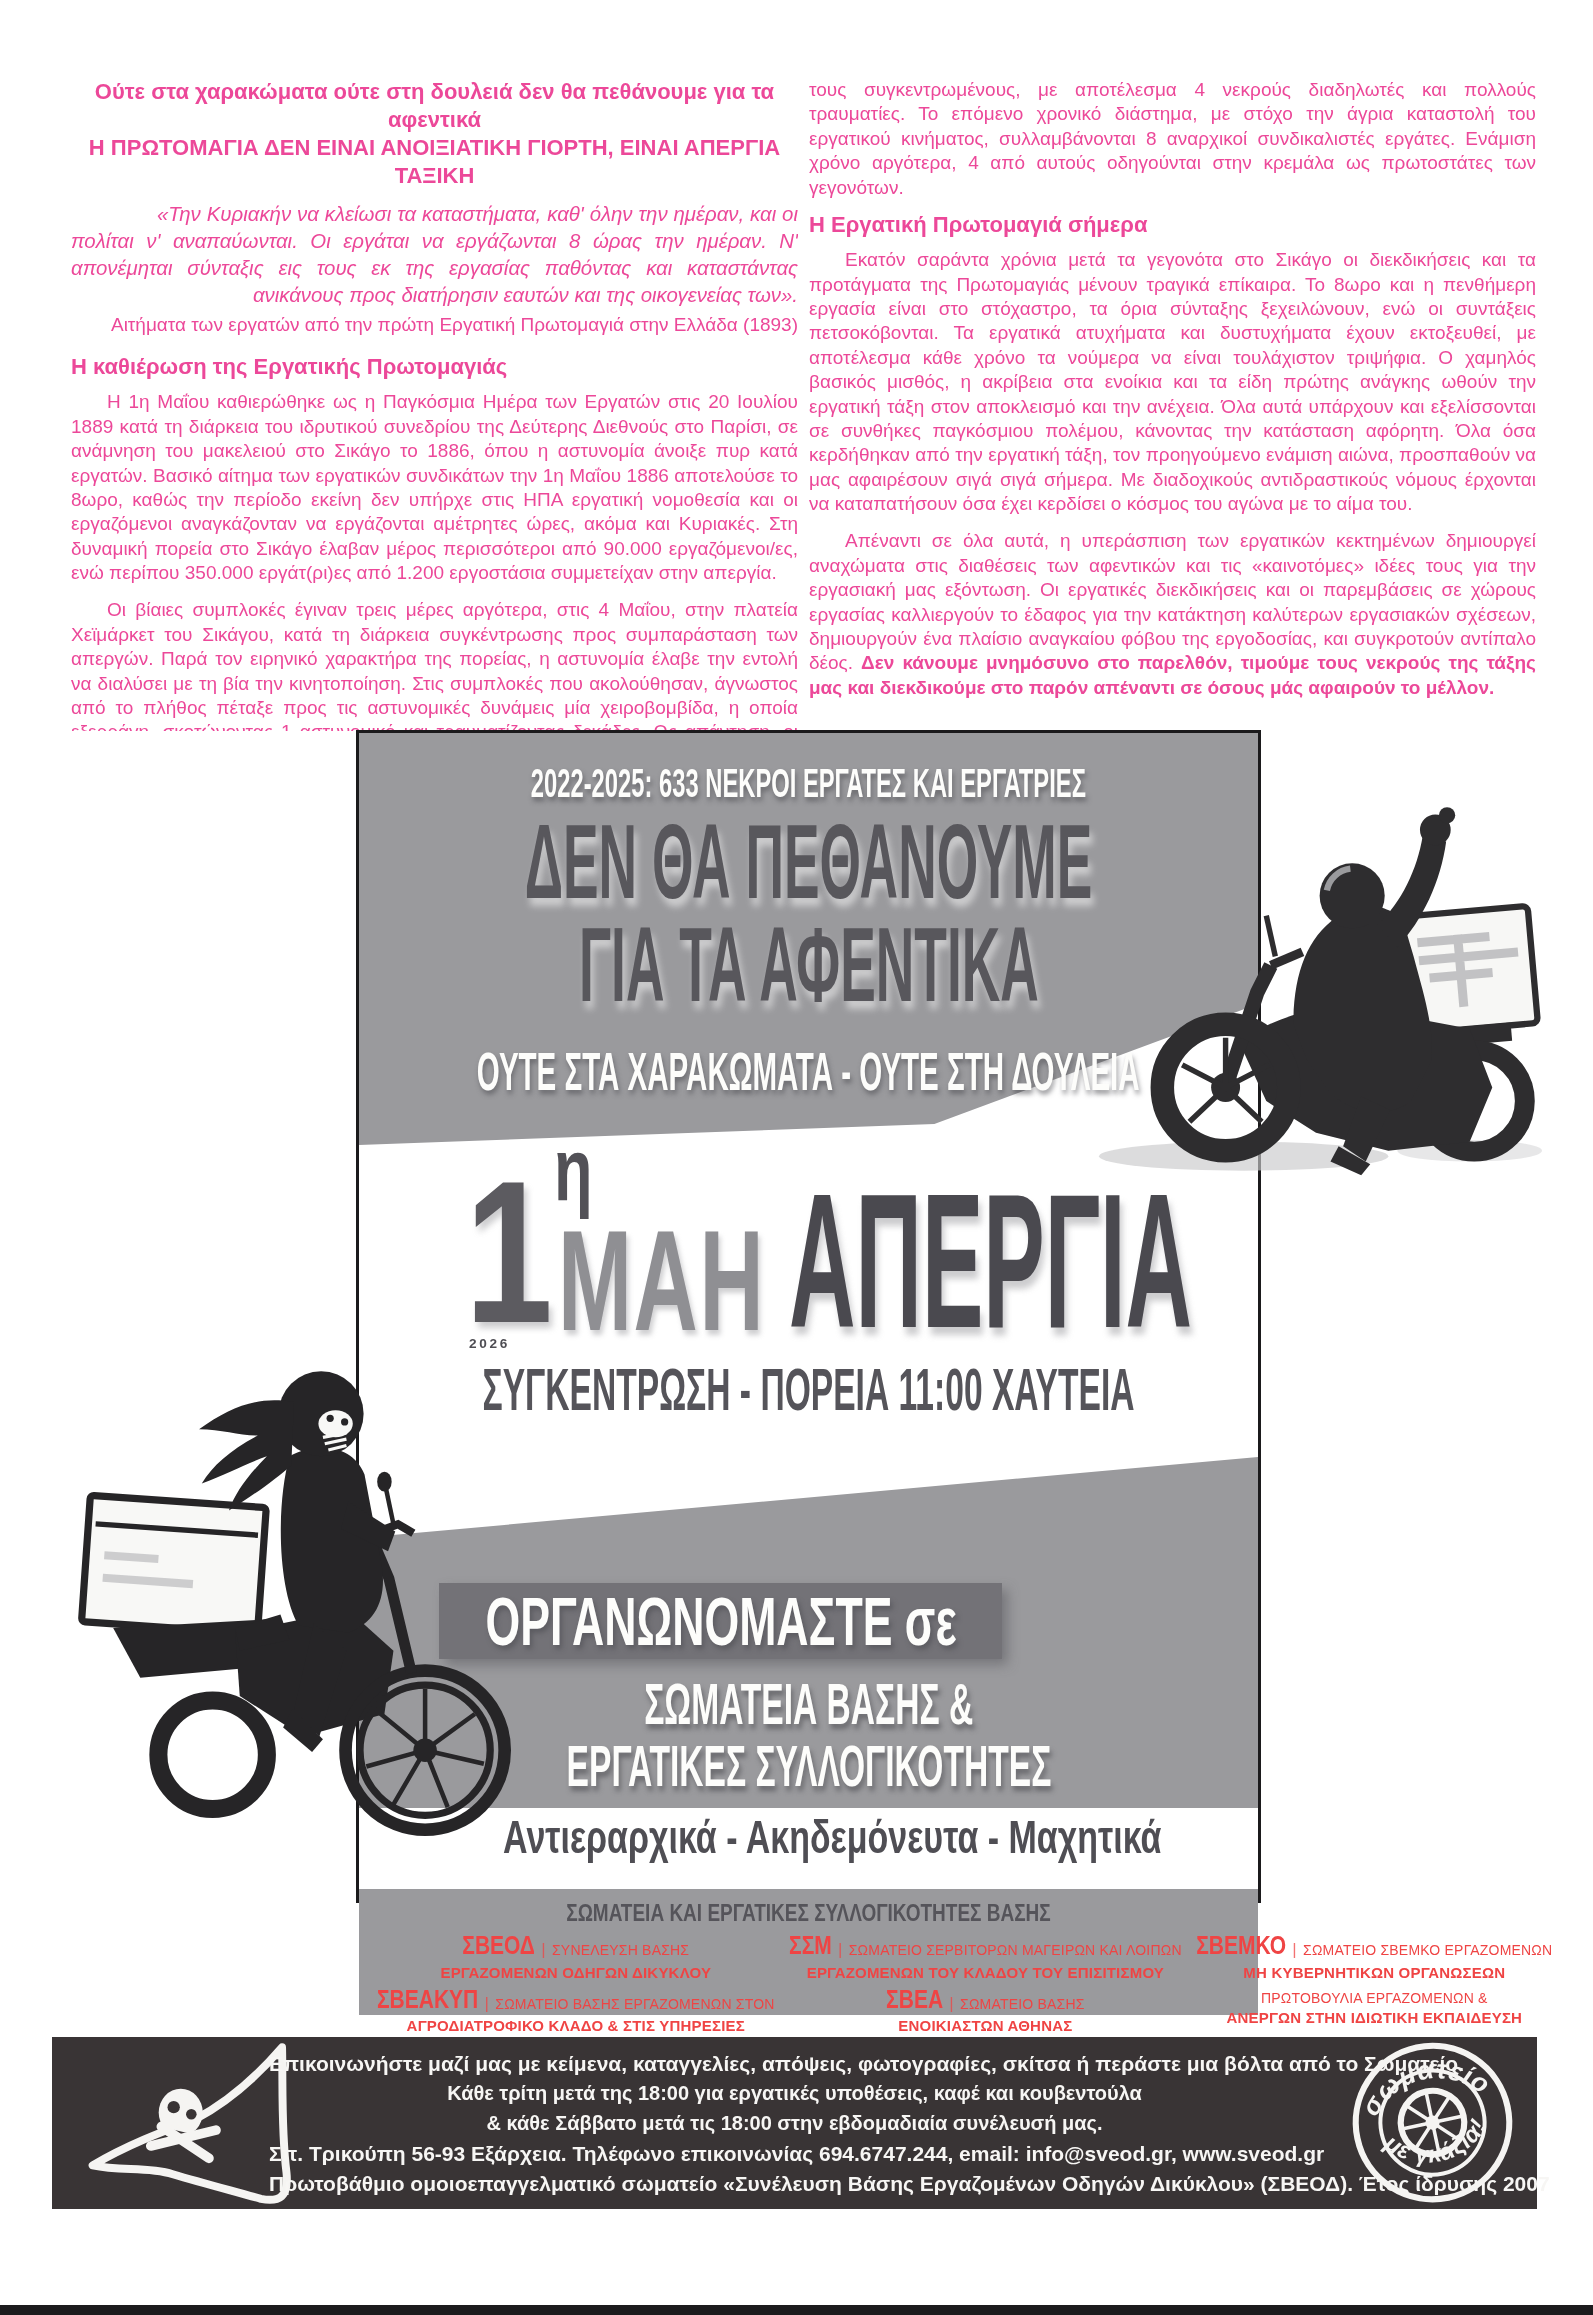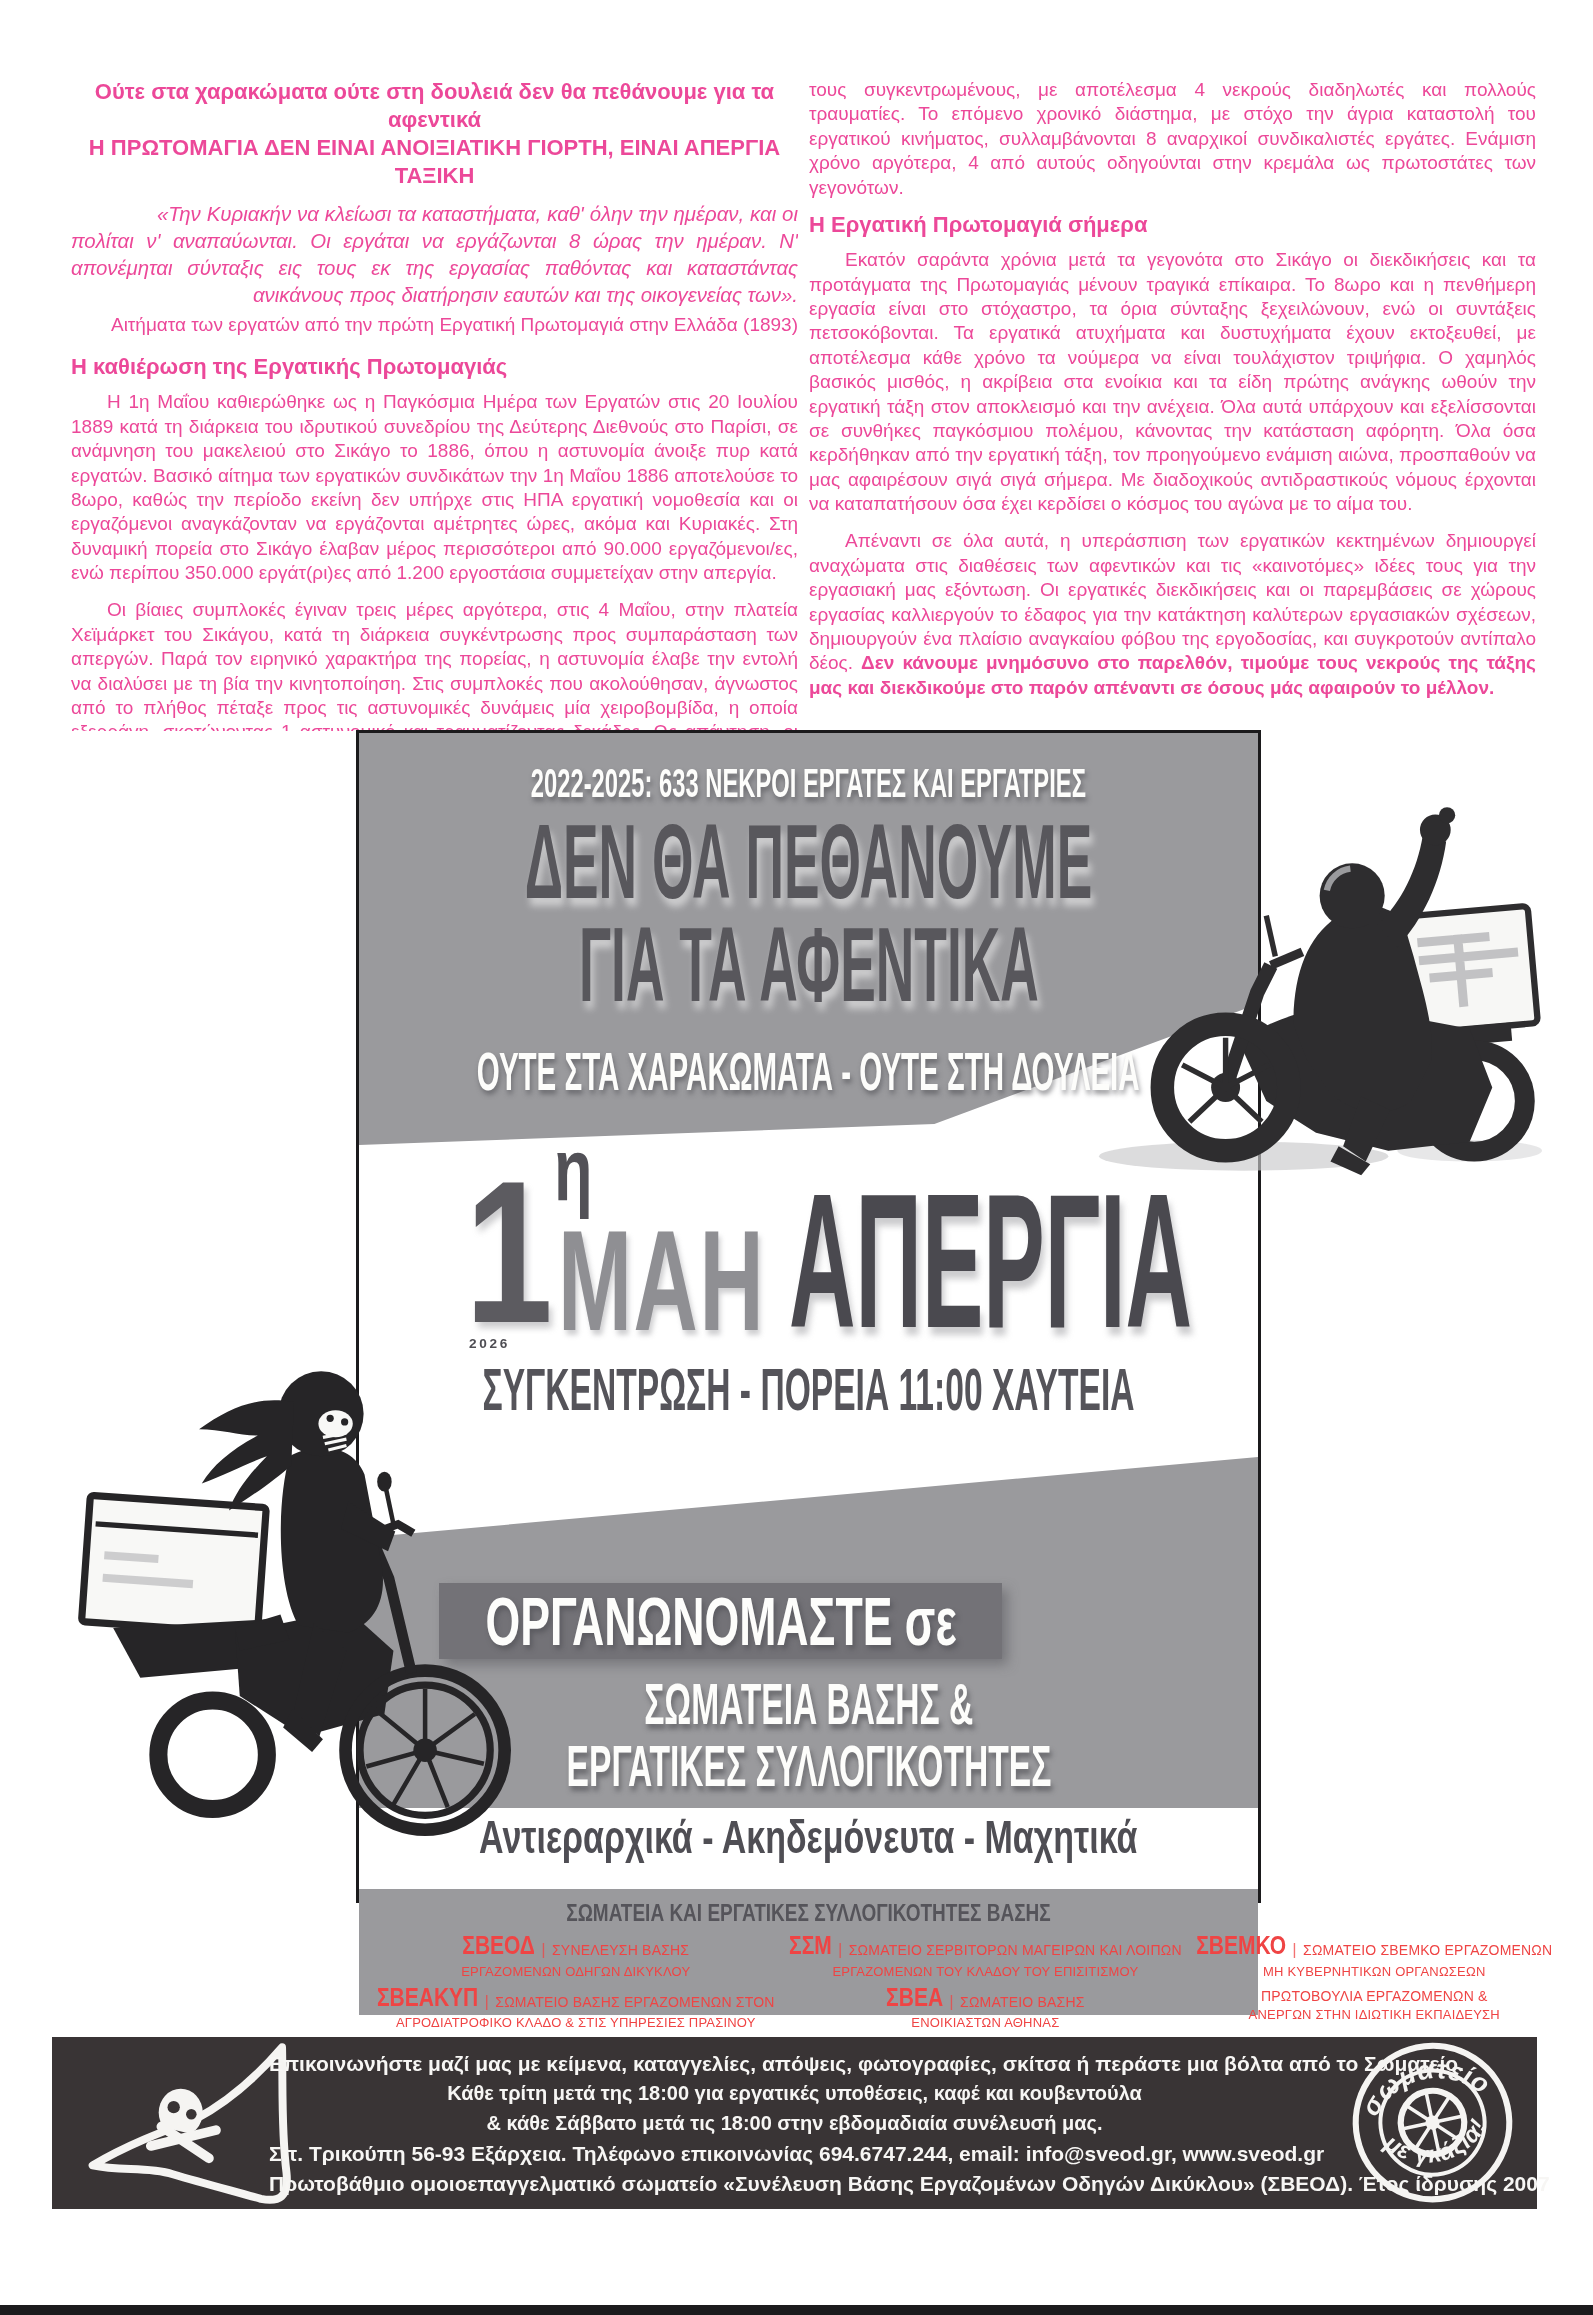--- a/index.html
+++ b/index.html
@@ -54,33 +54,33 @@
        text-shadow:3.6px 4.5px 5.4px rgba(130,130,135,.4);}
   .meeting{top:633px;}
   .meeting>span{font-size:42px;font-weight:bold;color:#55545a;transform:scale(.8,1.42);}
   .orgbox{position:absolute;left:80px;top:850px;width:563px;height:76px;background:#737277;
           box-shadow:6.3px 6.3px 11px rgba(88,88,93,.55);display:flex;align-items:center;justify-content:center;}
   .orgbox>span{display:inline-block;font-size:47px;font-weight:bold;color:#fdfdfb;transform:scale(.95,1.45);
           white-space:nowrap;text-shadow:2.7px 2.7px 4.5px rgba(70,70,75,.5);}
   .un1{top:948px;}.un2{top:1010px;}
   .un1>span,.un2>span{font-size:42px;font-weight:bold;color:#fdfdfb;transform:scale(.8,1.35);
           text-shadow:2.7px 3.6px 5.4px rgba(80,80,85,.65);}
-  .values{top:1082px;}
+  .values{top:1082px;margin-left:24px;}
   .values>span{font-size:40px;font-weight:bold;color:#4f4e54;transform:scale(.85,1.15);}
   .orgsec{position:absolute;left:0;top:1156px;width:100%;height:133px;}
   .orgs-heading{position:absolute;top:12.7px;left:0;width:100%;text-align:center;}
   .orgs-heading>span{display:inline-block;font-size:19px;font-weight:bold;color:#55545a;transform:scaleY(1.25);}
   .orgs-grid{position:absolute;top:47px;left:18px;right:18px;display:grid;
              grid-template-columns:1.02fr 1.3fr 1.18fr;column-gap:14.5px;row-gap:9px;}
   .org{text-align:center;color:#ef4444;}
   .org-top{display:flex;justify-content:center;align-items:baseline;gap:6.3px;white-space:nowrap;}
   .org-acr{font-size:21px;font-weight:bold;display:inline-block;transform:scaleY(1.2);transform-origin:bottom;}
   .org-sep{font-size:17px;opacity:.75;}
   .org-d1{font-size:14px;font-weight:normal;letter-spacing:0.2px;}
-  .org-d2{font-size:13px;font-weight:normal;margin-top:3.6px;letter-spacing:0.2px;}
+  .org-d2{font-size:15px;font-weight:bold;margin-top:3.6px;letter-spacing:0.2px;}
 
   
   .rider-right{position:absolute;left:1090px;top:789px;z-index:2;}
   .rider-left{position:absolute;left:77px;top:1352px;z-index:2;}
 
   
   .footer{position:absolute;left:52px;top:2037px;width:1485px;height:172px;background:#393435;z-index:3;}
   .f-lines{position:absolute;left:217px;right:217px;top:14.5px;bottom:12.7px;display:flex;
            flex-direction:column;justify-content:space-between;text-align:center;color:#f7f6f4;}
   .fl{font-weight:bold;white-space:nowrap;}

